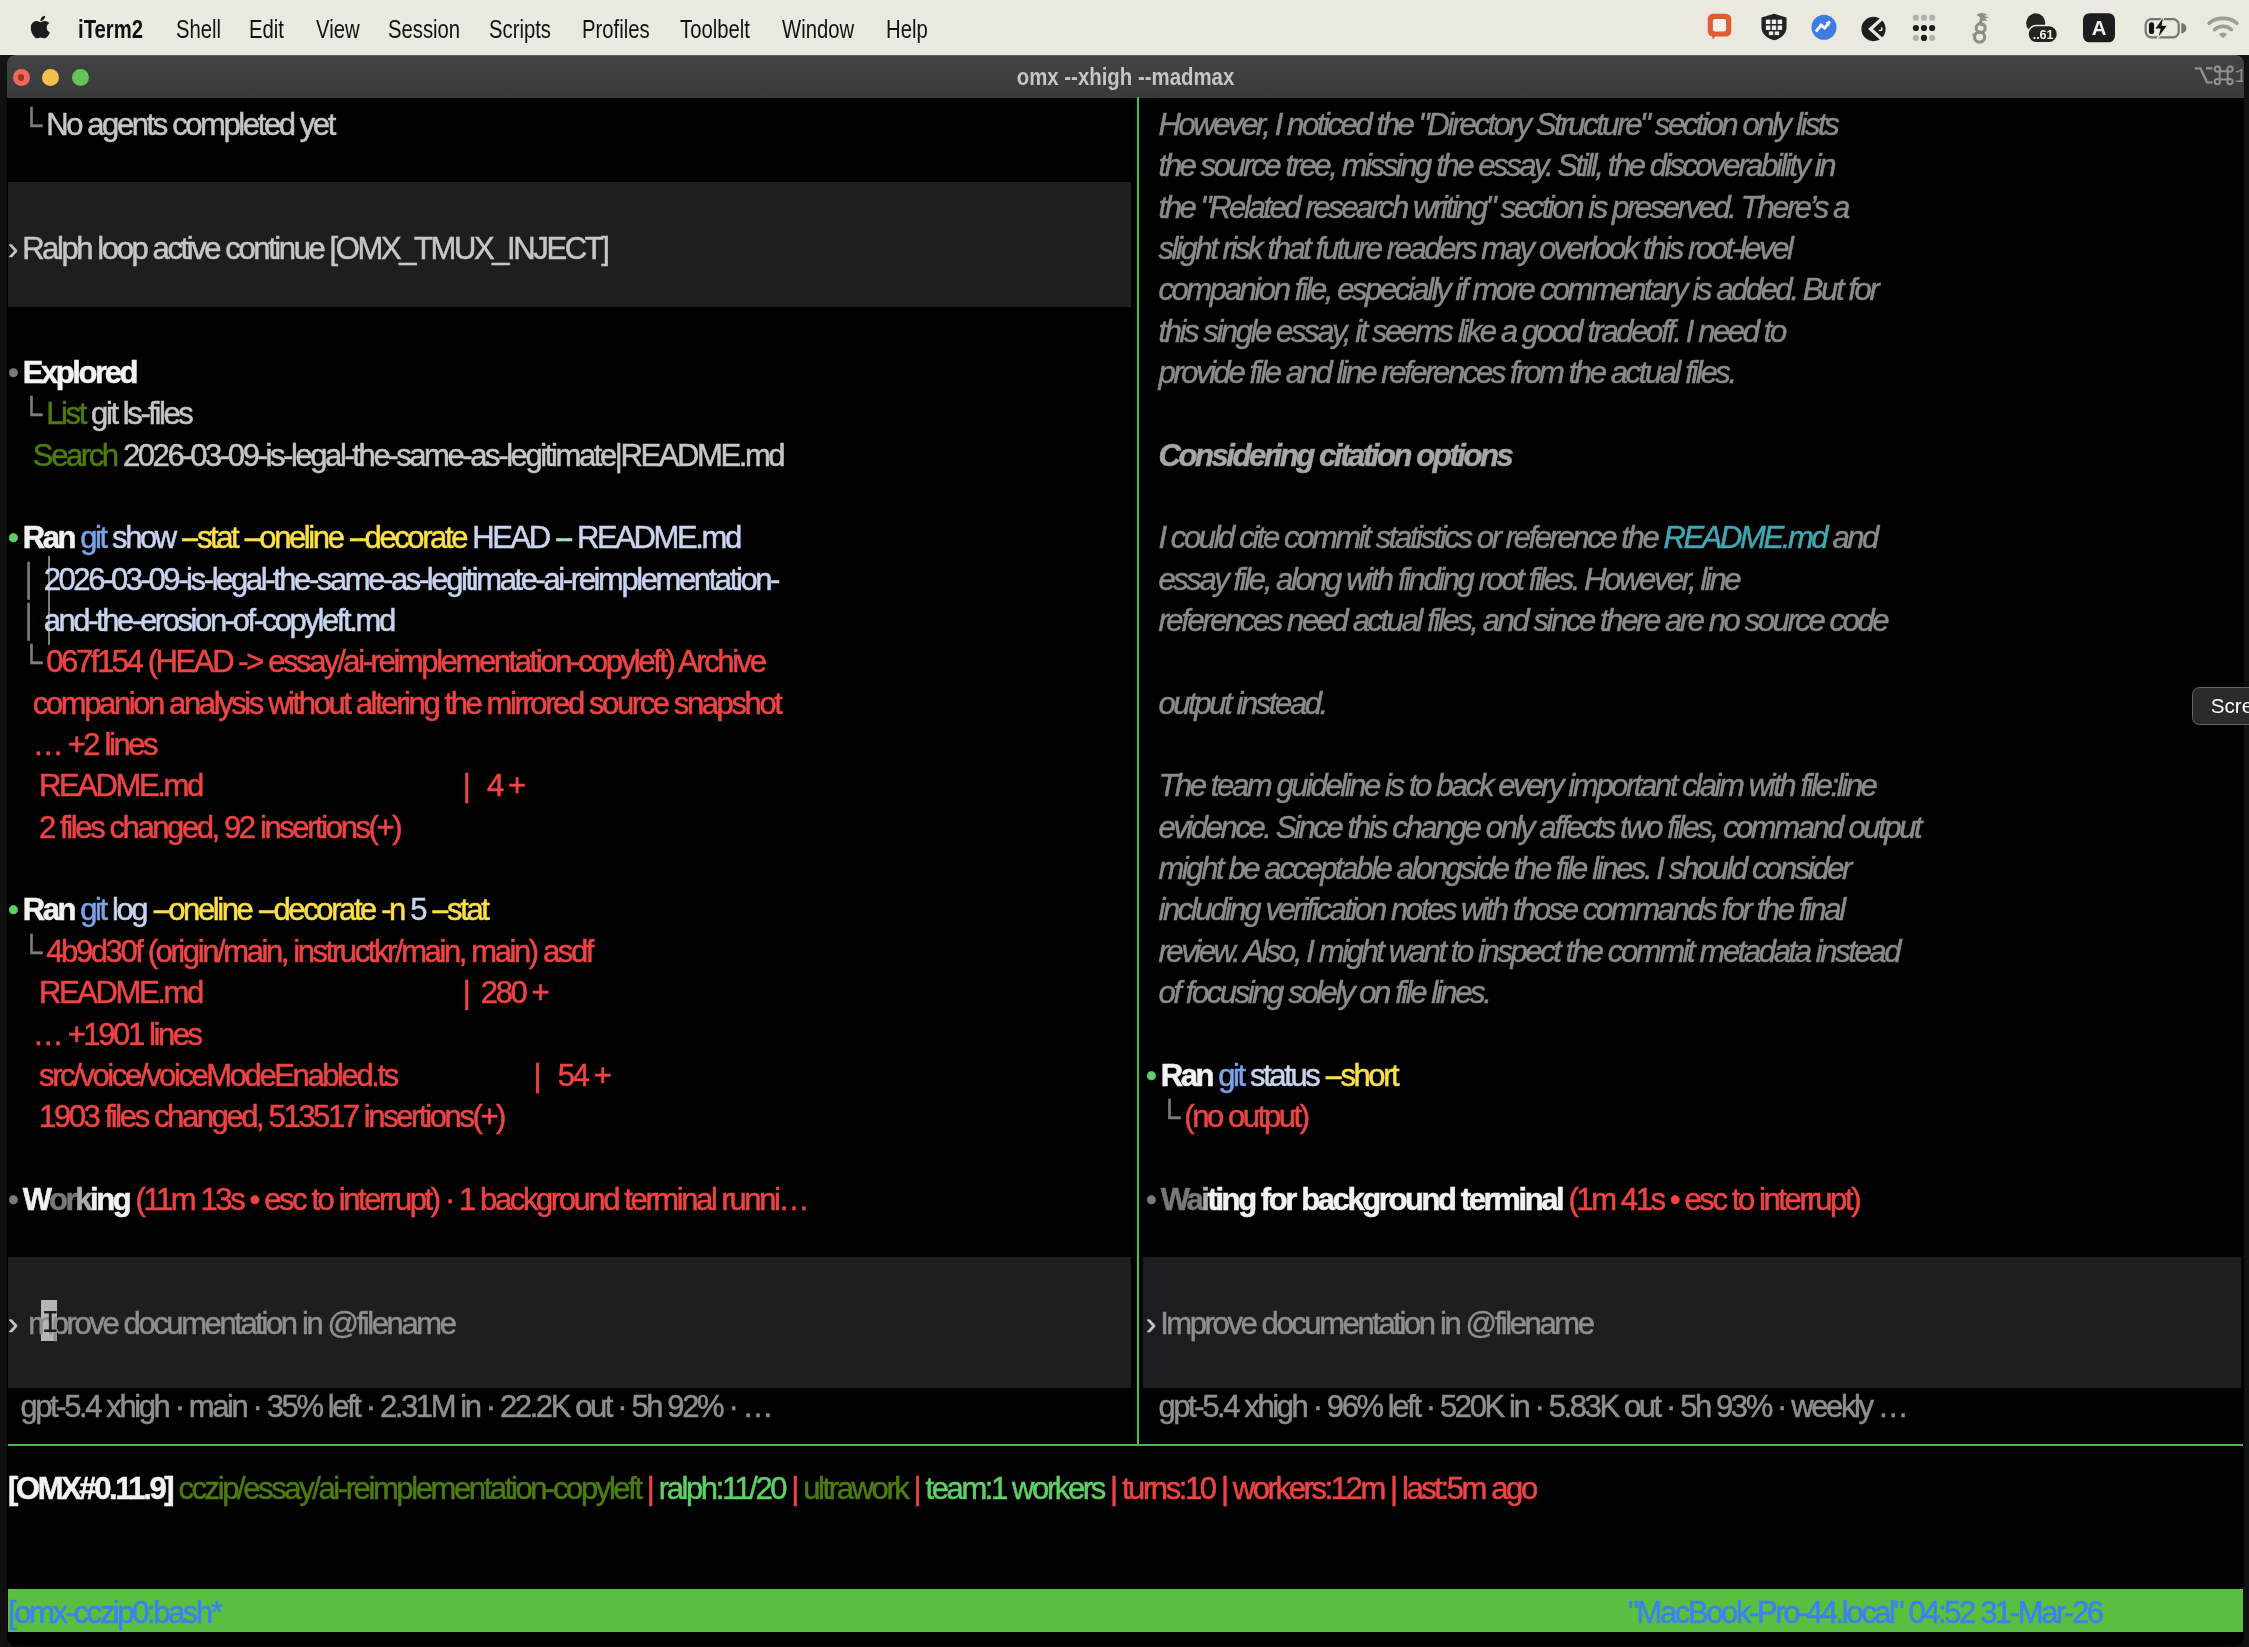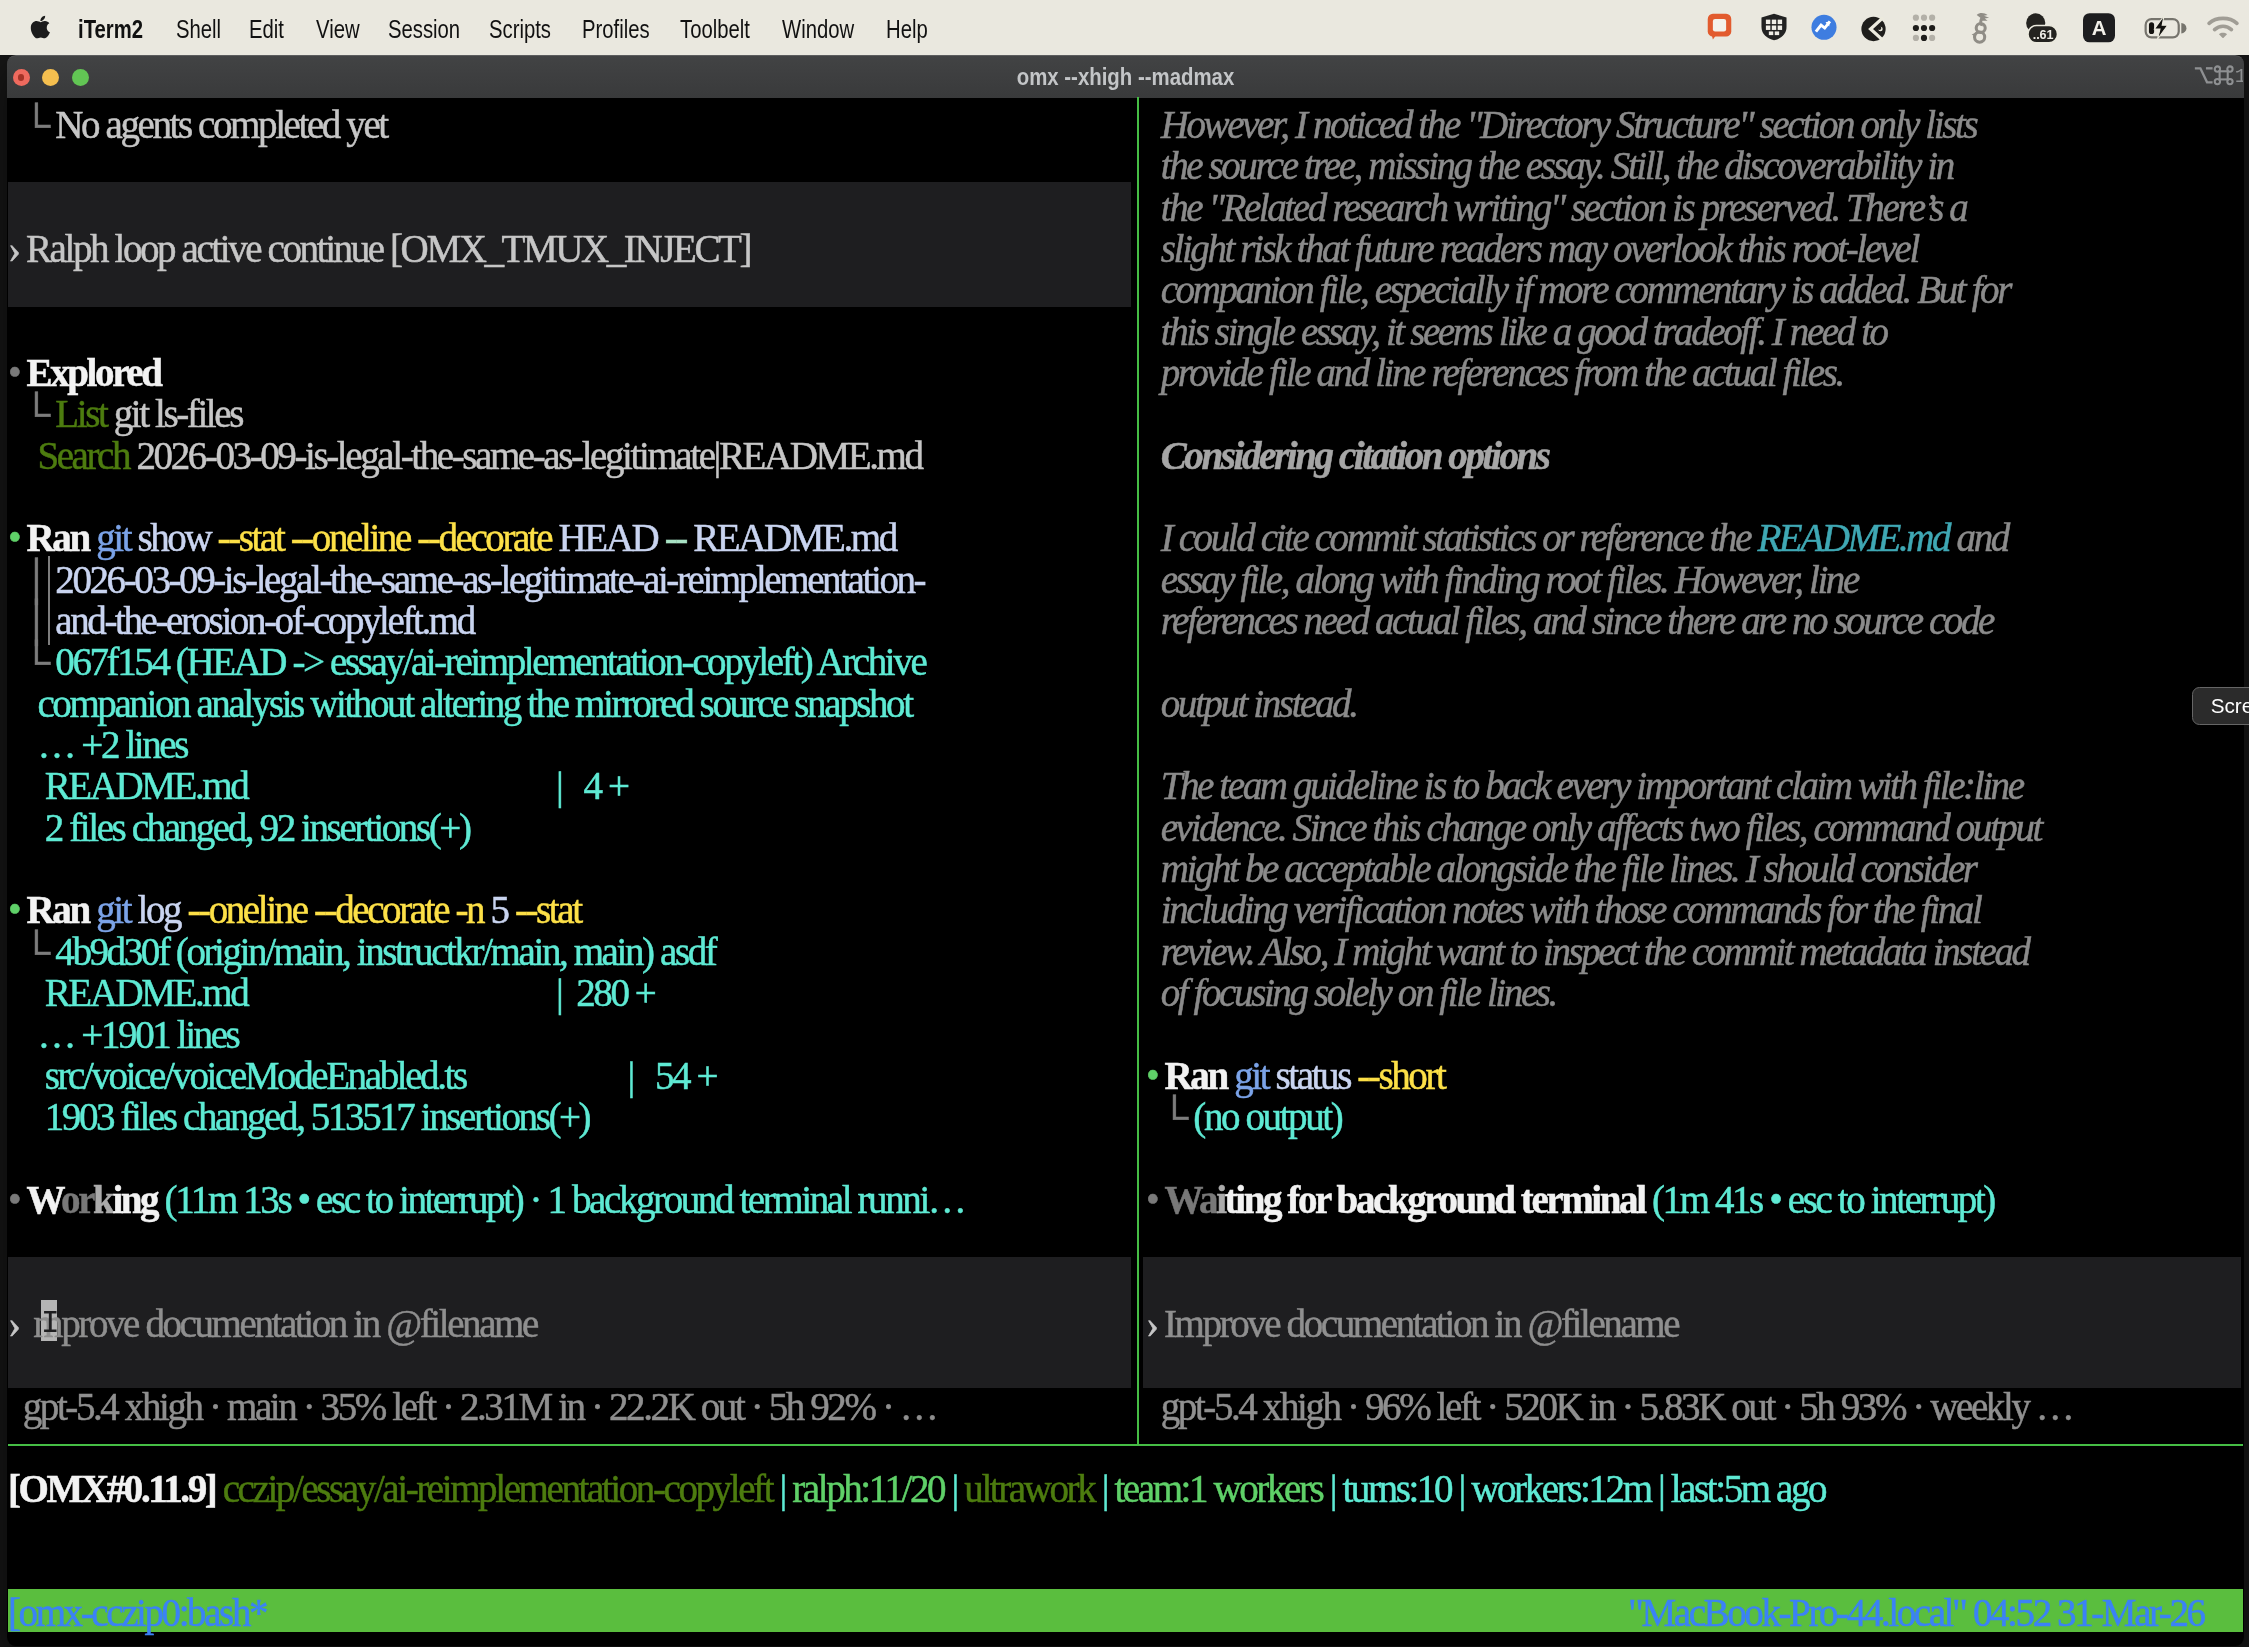--- a/index.html
+++ b/index.html
@@ -5,24 +5,24 @@
 .page{position:absolute;left:0;top:0;width:2250px;height:1648px;background:#161616}
 .menubar{position:absolute;left:0;top:0;width:2250px;height:55px;background:#eae8df;}
 .mi{position:absolute;top:2.2px;line-height:55px;font-family:"Liberation Sans",sans-serif;font-size:26px;color:#111;transform:scaleX(0.78);transform-origin:0 50%}
 .mb{font-weight:bold}
 .ic{position:absolute}
 .window{position:absolute;left:7.4px;top:55px;width:2237px;height:1591px;background:#000;border-radius:8.9px;box-shadow:0 13.3px 37px rgba(0,0,0,.55)}
 .titlebar{position:absolute;left:7.4px;top:55px;width:2237px;height:43px;background:linear-gradient(#424344,#393a3b);border-radius:8.9px 8.9px 0 0;border-top:0.7px solid #5c5d5e}
 .title{position:absolute;left:7.4px;top:55px;width:2237px;height:43px;line-height:43px;text-align:center;font-family:"Liberation Sans",sans-serif;font-size:24px;font-weight:bold;color:#c3c5c7;transform:scaleX(0.85)}
 .tl{position:absolute;border-radius:50%}
 .box{position:absolute;background:#1e1e20}
-.t{position:absolute;font-family:Liberation Serif, serif;font-size:39px;line-height:41px;letter-spacing:-2.4px;white-space:pre;color:#c6c6c6;font-style:normal;-webkit-text-stroke:0.5px currentColor}
+.t{position:absolute;font-family:Liberation Sans, sans-serif;font-size:31px;line-height:41px;letter-spacing:-2.4px;white-space:pre;color:#c6c6c6;font-style:normal;-webkit-text-stroke:0.5px currentColor}
 .t i{font-style:normal}
 i.g{color:#c6c6c6}
-i.d{color:#5eead4}
+i.d{color:#ef4444}
 i.p{color:#8f8f8f}
 i.w{color:#f2f2f2;font-weight:bold}
 i.b{color:#7ba3e8}
 i.l{color:#c9d4f0}
 i.k{color:#fde047}
 i.m{color:#a8e2c4}
 i.c{color:#4d7c0f}
 i.e{color:#5fd068}
 i.y{color:#7a7a7a}
 i.r{color:#7d7d7d}

